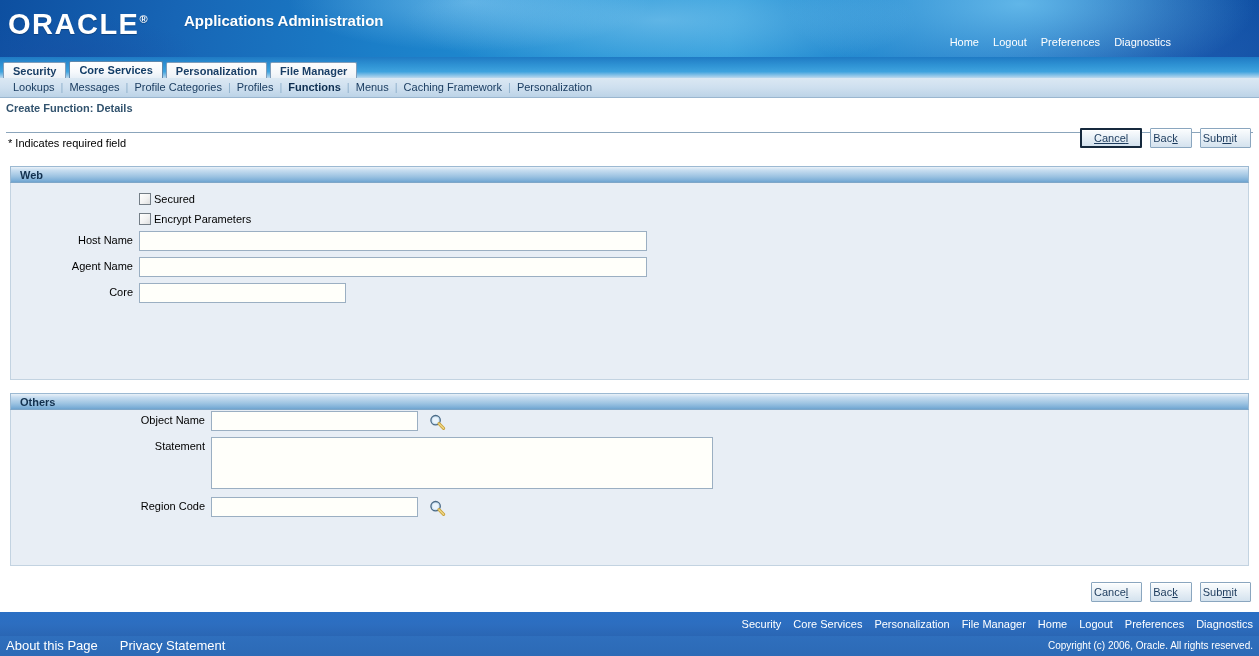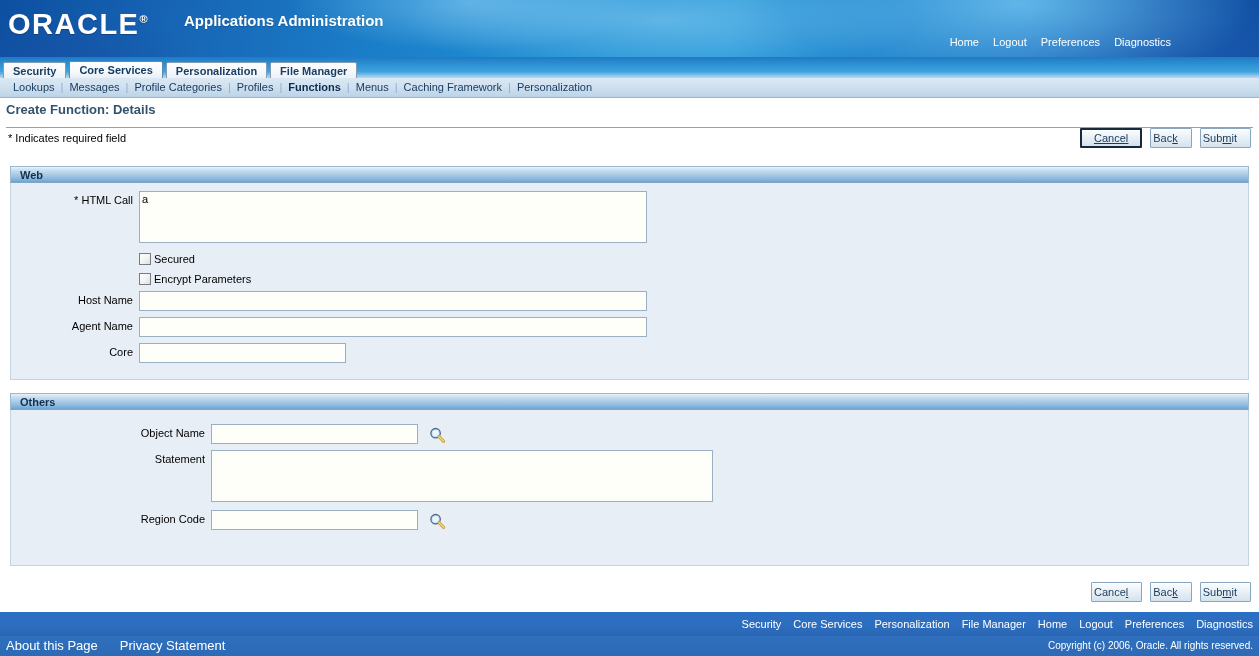--- a/index.html
+++ b/index.html
@@ -137,25 +137,25 @@
     color: #8fb0cb;
     line-height: 19px;
     font-size: 11px;
   }
 
   
   .page-title-wrap {
     padding: 4px 0 0 6px;
   }
   .page-title {
-    font-size: 13px;
+    font-size: 11px;
     font-weight: bold;
     color: #32536e;
     display: inline-block;
-    padding-bottom: 9px;
+    padding-bottom: 17px;
   }
   .title-rule {
     height: 1px;
     background: #8ba5bb;
     margin: 1px 6px 0 6px;
   }
   .req-note {
     margin: 4px 0 0 8px;
     font-size: 11px;
     color: #000;
@@ -365,28 +365,20 @@
 </div>
 
 <div class="btnrow-top">
   <span class="obtn focused"><span>Cance</span><span class="acc">l</span></span><span class="obtn"><span>Bac</span><span class="acc">k</span></span><span class="obtn"><span>Sub</span><span class="acc">m</span><span>it</span></span>
 </div>
 
 <div class="section-head" style="position:absolute;left:10px;top:166px;width:1239px;">Web</div>
 <div class="panel" style="top:183px;height:197px;">
   <div class="panel-body">
 
-    <div class="frow">
-      <div class="flabel"><span>*</span>
-        <span>HTML Call</span>
-      </div>
-      <div class="fctl">
-        <textarea class="otextarea" style="width: 508px; height: 52px;" placeholder="">a</textarea>
-      </div>
-    </div>
 
     <div class="cbrow">
       <span class="ocheck"></span>
       <span class="cblabel">Secured</span>
     </div>
 
     <div class="cbrow">
       <span class="ocheck"></span>
       <span class="cblabel">Encrypt Parameters</span>
     </div>
@@ -410,21 +402,21 @@
       <div class="fctl">
         <input class="oinput" type="text" style="width: 207px;" placeholder="">
       </div>
     </div>
 
   </div>
 </div>
 
 <div class="section-head" style="position:absolute;left:10px;top:393px;width:1239px;">Others</div>
 <div class="panel" style="top:410px;height:156px;">
-  <div class="panel-body" style="padding-top:14px;">
+  <div class="panel-body" style="padding-top:1px;">
 
     <div class="frow">
       <div class="flabel wide">Object Name</div>
       <div class="fctl">
         <input class="oinput" type="text" style="width: 207px;" placeholder="">
         <span class="lov-icon">
           <svg width="17" height="17" viewBox="0 0 17 17" aria-hidden="true">
             <circle cx="6.6" cy="6.2" r="4.7" fill="#cfe3f2" stroke="#4a6a86" stroke-width="1.3"></circle>
             <circle cx="6.6" cy="6.2" r="2.9" fill="#eaf4fc" stroke="none"></circle>
             <path d="M10.0 9.7 L14.6 14.3" stroke="#c9a13a" stroke-width="3.1" stroke-linecap="round"></path>

